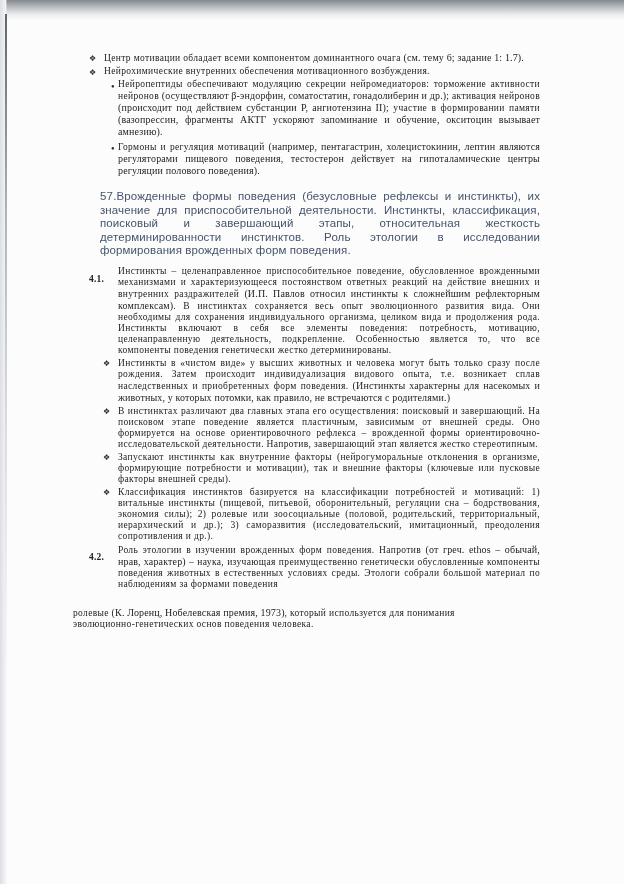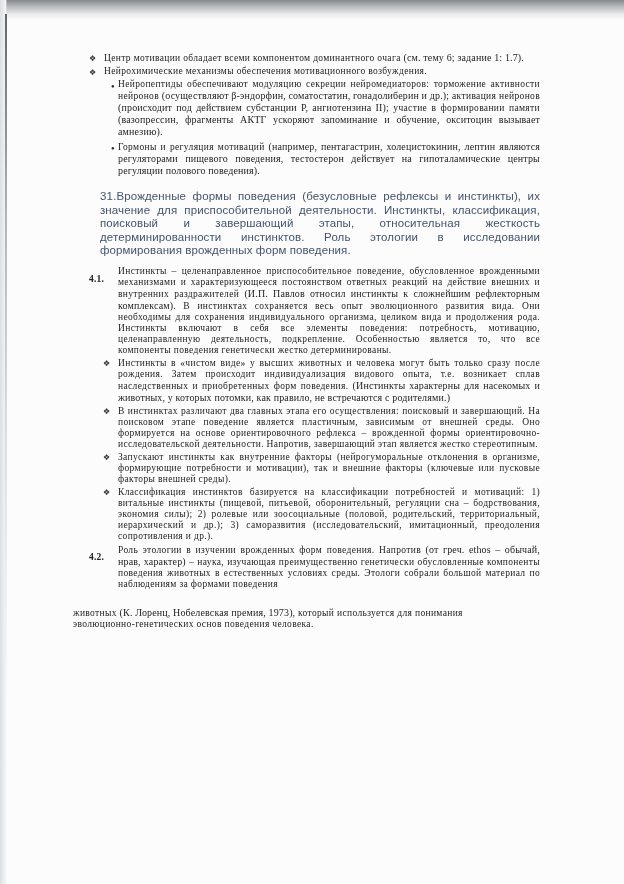--- a/index.html
+++ b/index.html
@@ -42,36 +42,36 @@
 
   <div class="content">
 
     <div class="para pl16">
       <span class="mk mk-d0">❖</span>
       <span>Центр мотивации обладает всеми компонентом доминантного очага </span><span class="small">(см. тему 6; задание 1: 1.7).</span>
     </div>
 
     <div class="para pl16">
       <span class="mk mk-d0">❖</span>
-      <span>Нейрохимические механизмы обеспечения мотивационного возбуждения.</span>
+      <span>Нейрохимические внутренних обеспечения мотивационного возбуждения.</span>
     </div>
 
 
     <div class="para pl30 mb3">
       <span class="mk mk-dot">●</span>
       <span>Нейропептиды обеспечивают модуляцию секреции нейромедиаторов: торможение активности нейронов </span><span class="small">(осуществляют β-эндорфин, соматостатин, гонадолиберин и др.)</span><span>; активация нейронов </span><span class="small">(происходит под действием субстанции Р, ангиотензина II)</span><span>; участие в формировании памяти </span><span class="small">(вазопрессин, фрагменты АКТГ ускоряют запоминание и обучение, окситоцин вызывает амнезию).</span>
     </div>
 
     <div class="para pl30 mb3">
       <span class="mk mk-dot">●</span>
       <span>Гормоны и регуляция мотиваций </span><span class="small">(например, пентагастрин, холецистокинин, лептин являются регуляторами пищевого поведения, тестостерон действует на гипоталамические центры регуляции полового поведения).</span>
     </div>
 
     <div class="heading">
-      <span class="hnum">31.</span><span>Врожденные формы поведения (безусловные рефлексы и инстинкты), их значение для приспособительной деятельности. Инстинкты, классификация, поисковый и завершающий этапы, относительная жесткость детерминированности инстинктов. Роль этологии в исследовании формирования врожденных форм поведения.</span>
+      <span class="hnum">57.</span><span>Врожденные формы поведения (безусловные рефлексы и инстинкты), их значение для приспособительной деятельности. Инстинкты, классификация, поисковый и завершающий этапы, относительная жесткость детерминированности инстинктов. Роль этологии в исследовании формирования врожденных форм поведения.</span>
     </div>
 
 
     <div class="para pl30">
       <span class="num">4.1.</span>
       <span class="it">Инстинкты</span><span> – целенаправленное приспособительное поведение, обусловленное врожденными механизмами и характеризующееся постоянством ответных реакций на действие внешних и внутренних раздражителей </span><span class="small">(И.П. Павлов относил инстинкты к сложнейшим рефлекторным комплексам)</span><span>. В инстинктах сохраняется весь опыт эволюционного развития вида. Они необходимы для сохранения индивидуального организма, целиком вида и продолжения рода. Инстинкты включают в себя все элементы поведения: потребность, мотивацию, целенаправленную деятельность, подкрепление. Особенностью является то, что все компоненты поведения генетически жестко детерминированы.</span>
     </div>
 
     <div class="para pl30">
       <span class="mk mk-d15">❖</span>
@@ -92,17 +92,17 @@
       <span class="mk mk-d15">❖</span>
       <span>Классификация инстинктов базируется на классификации потребностей и мотиваций: 1) витальные инстинкты (пищевой, питьевой, оборонительный, регуляции сна – бодрствования, экономия силы); 2) ролевые или зоосоциальные (половой, родительский, территориальный, иерархический и др.); 3) саморазвития (исследовательский, имитационный, преодоления сопротивления и др.).</span>
     </div>
 
     <div class="para pl30">
       <span class="num">4.2.</span>
       <span class="it">Роль этологии в изучении врожденных форм поведения.</span><span> </span><span class="it">Напротив</span><span class="small"> (от греч. ethos – обычай, нрав, характер)</span><span> – наука, изучающая преимущественно генетически обусловленные компоненты поведения животных в естественных условиях среды. Этологи собрали большой материал по наблюдениям за формами поведения</span>
     </div>
 
     <div class="para footer">
-      <span>животных </span><span class="small">(К. Лоренц, Нобелевская премия, 1973)</span><span>, который используется для понимания эволюционно-генетических основ поведения человека.</span>
+      <span>ролевые </span><span class="small">(К. Лоренц, Нобелевская премия, 1973)</span><span>, который используется для понимания эволюционно-генетических основ поведения человека.</span>
     </div>
 
   </div>
 </div>
 
 </body></html>

